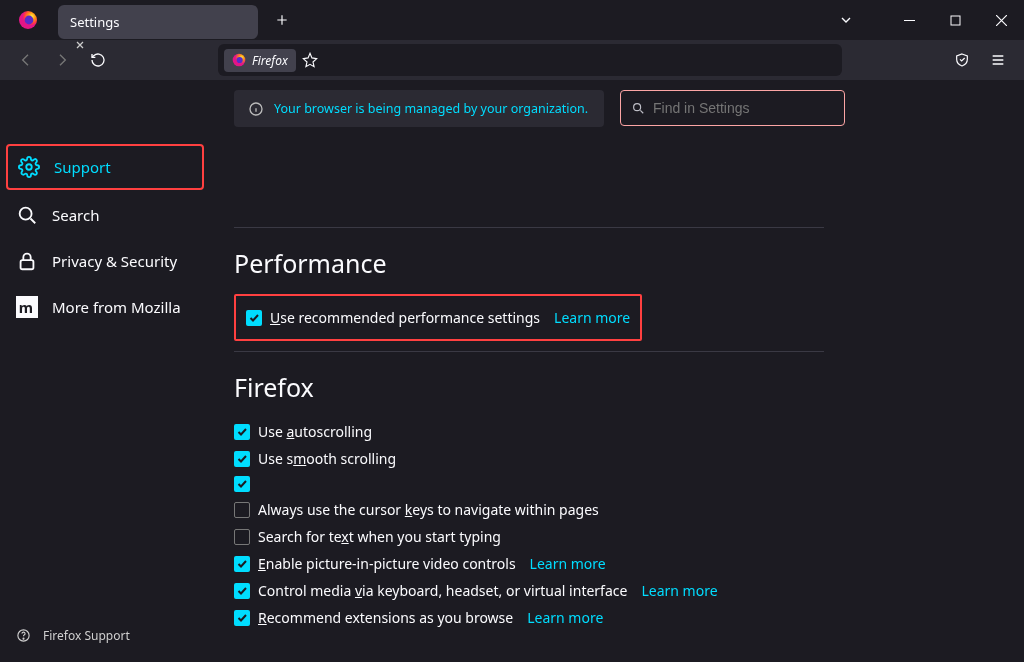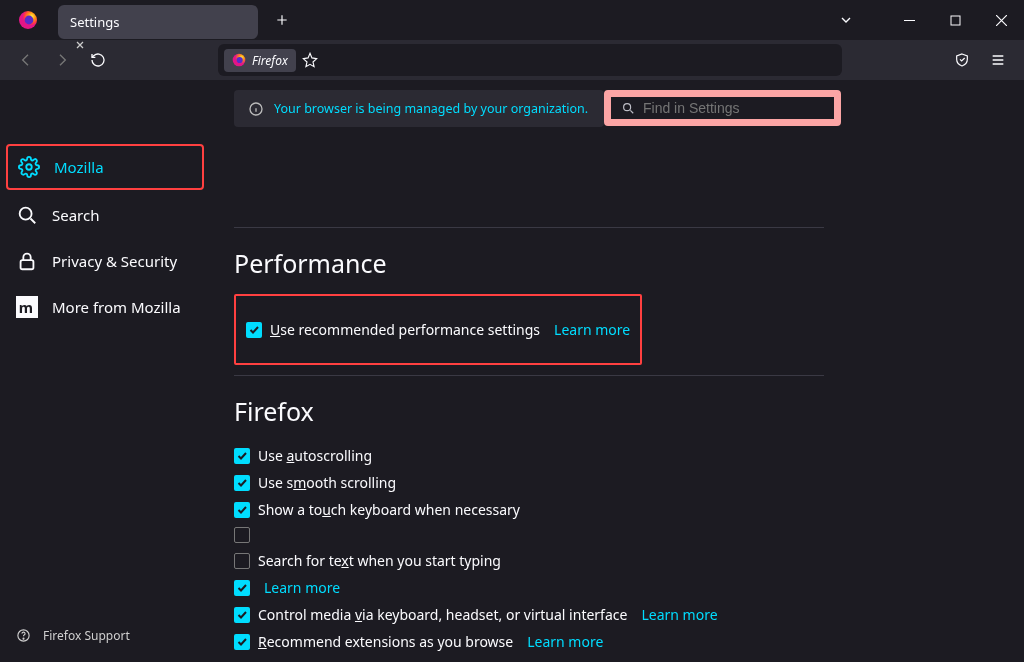--- a/index.html
+++ b/index.html
@@ -119,36 +119,37 @@
     display:flex;align-items:center;gap:12px;
     padding:6px 10px; font-size:12px; color:#cfcfcf;
   }
   .main {
     flex:1;
     padding: 10px 24px 0 24px;
     overflow:hidden;
   }
   .topbar {
     display:flex;
+    gap:16px;
     margin-bottom:30px;
   }
   .managed-notice {
     flex:0 0 370px;
     background:#2b2a33;
     border-radius:4px;
     display:flex;align-items:center;gap:10px;
     padding:10px 14px;
     font-size:12.5px;
     color:#00ddff;
   }
   .managed-notice svg { width:16px;height:16px; color:#bbb;}
   .searchbox {
     flex:0 0 204px;
     background:#1c1b22;
-    border:7px solid #fca5a5;
+    border:1px solid #fca5a5;
     border-radius:4px;
     display:flex;align-items:center;
     padding:0 10px; height:36px; gap:8px;
     color:#bfbfc7;
   }
   .searchbox input {
     flex:1; background:transparent; border:none; color:#fbfbfe; outline:none; font-size:14px;
   }
   .section-divider {
     border:none; border-top:1px solid #3a3944; margin: 10px 0 18px 0;
@@ -166,21 +167,21 @@
   }
   .chk.checked { background:#00ddff; }
   .chk.unchecked { border:1.5px solid #777; background:transparent;}
   .chk.checked svg { width:12px;height:12px; color:#1c1b22; }
   .learnmore { color:#00ddff; margin-left:6px; }
   .subnote {
     font-size:13px; color:#b1b1b8; margin:4px 0 18px 24px;
   }
   .highlight-box {
     border:2px solid #ff4040;
-    padding:20px 10px; border-radius:2px;
+    padding:8px 10px; border-radius:2px;
     display:inline-flex;
   }
   .checkbox-row .lbl { white-space:nowrap;}
   .under { text-decoration: underline; text-decoration-thickness:1px;}
 </style>
 </head>
 <body>
 
 <div class="titlebar">
   <svg class="firefox-logo" viewBox="0 0 100 100">
@@ -290,21 +291,21 @@
 
   <div class="sidebar">
     <div style="height:50px"></div>
     <div class="cat active highlighted">
       <span class="cat-icon">
           <svg viewBox="0 0 24 24" width="22" height="22" fill="none" stroke="currentColor" stroke-width="2">
             <circle cx="12" cy="12" r="3"></circle>
             <path d="M19.4 15a1.7 1.7 0 0 0 .3 1.8l.1.1a2 2 0 1 1-2.8 2.8l-.1-.1a1.7 1.7 0 0 0-1.8-.3 1.7 1.7 0 0 0-1 1.5V21a2 2 0 1 1-4 0v-.1a1.7 1.7 0 0 0-1-1.5 1.7 1.7 0 0 0-1.8.3l-.1.1A2 2 0 1 1 4.3 17l.1-.1a1.7 1.7 0 0 0 .3-1.8 1.7 1.7 0 0 0-1.5-1H3a2 2 0 1 1 0-4h.1A1.7 1.7 0 0 0 4.7 9a1.7 1.7 0 0 0-.3-1.8l-.1-.1A2 2 0 1 1 7 4.3l.1.1A1.7 1.7 0 0 0 9 4.7h.1A1.7 1.7 0 0 0 10 3.1V3a2 2 0 1 1 4 0v.1A1.7 1.7 0 0 0 15 4.7a1.7 1.7 0 0 0 1.8-.3l.1-.1A2 2 0 1 1 19.7 7l-.1.1A1.7 1.7 0 0 0 19.3 9v.1a1.7 1.7 0 0 0 1.5 1H21a2 2 0 1 1 0 4h-.1a1.7 1.7 0 0 0-1.5 1z"></path>
           </svg>
         </span>
-      <span>Mozilla</span>
+      <span>Support</span>
     </div>
     <div class="cat">
       <span class="cat-icon">
           <svg viewBox="0 0 24 24" width="22" height="22" fill="none" stroke="currentColor" stroke-width="2">
             <circle cx="10.5" cy="10.5" r="6.5"></circle>
             <path d="M21 21l-5.2-5.2"></path>
           </svg>
         </span>
       <span>Search</span>
     </div>
@@ -388,35 +389,36 @@
             </svg>
           </span>
           <span class="lbl">Use s<span class="under">m</span>ooth scrolling</span>
         </div>
         <div class="checkbox-row">
           <span class="chk checked">
             <svg viewBox="0 0 24 24" stroke="currentColor" stroke-width="4" fill="none">
               <path d="M5 12l5 5L20 6"></path>
             </svg>
           </span>
-          <span class="lbl">Show a to<span class="under">u</span>ch keyboard when necessary</span>
         </div>
         <div class="checkbox-row">
           <span class="chk unchecked"></span>
+          <span class="lbl">Always use the cursor <span class="under">k</span>eys to navigate within pages</span>
         </div>
         <div class="checkbox-row">
           <span class="chk unchecked"></span>
           <span class="lbl">Search for te<span class="under">x</span>t when you start typing</span>
         </div>
         <div class="checkbox-row">
           <span class="chk checked">
             <svg viewBox="0 0 24 24" stroke="currentColor" stroke-width="4" fill="none">
               <path d="M5 12l5 5L20 6"></path>
             </svg>
           </span>
+          <span class="lbl"><span class="under">E</span>nable picture-in-picture video controls</span>
           <a class="learnmore">Learn more</a>
         </div>
         <div class="checkbox-row">
           <span class="chk checked">
             <svg viewBox="0 0 24 24" stroke="currentColor" stroke-width="4" fill="none">
               <path d="M5 12l5 5L20 6"></path>
             </svg>
           </span>
           <span class="lbl">Control media <span class="under">v</span>ia keyboard, headset, or virtual interface</span>
           <a class="learnmore">Learn more</a>

